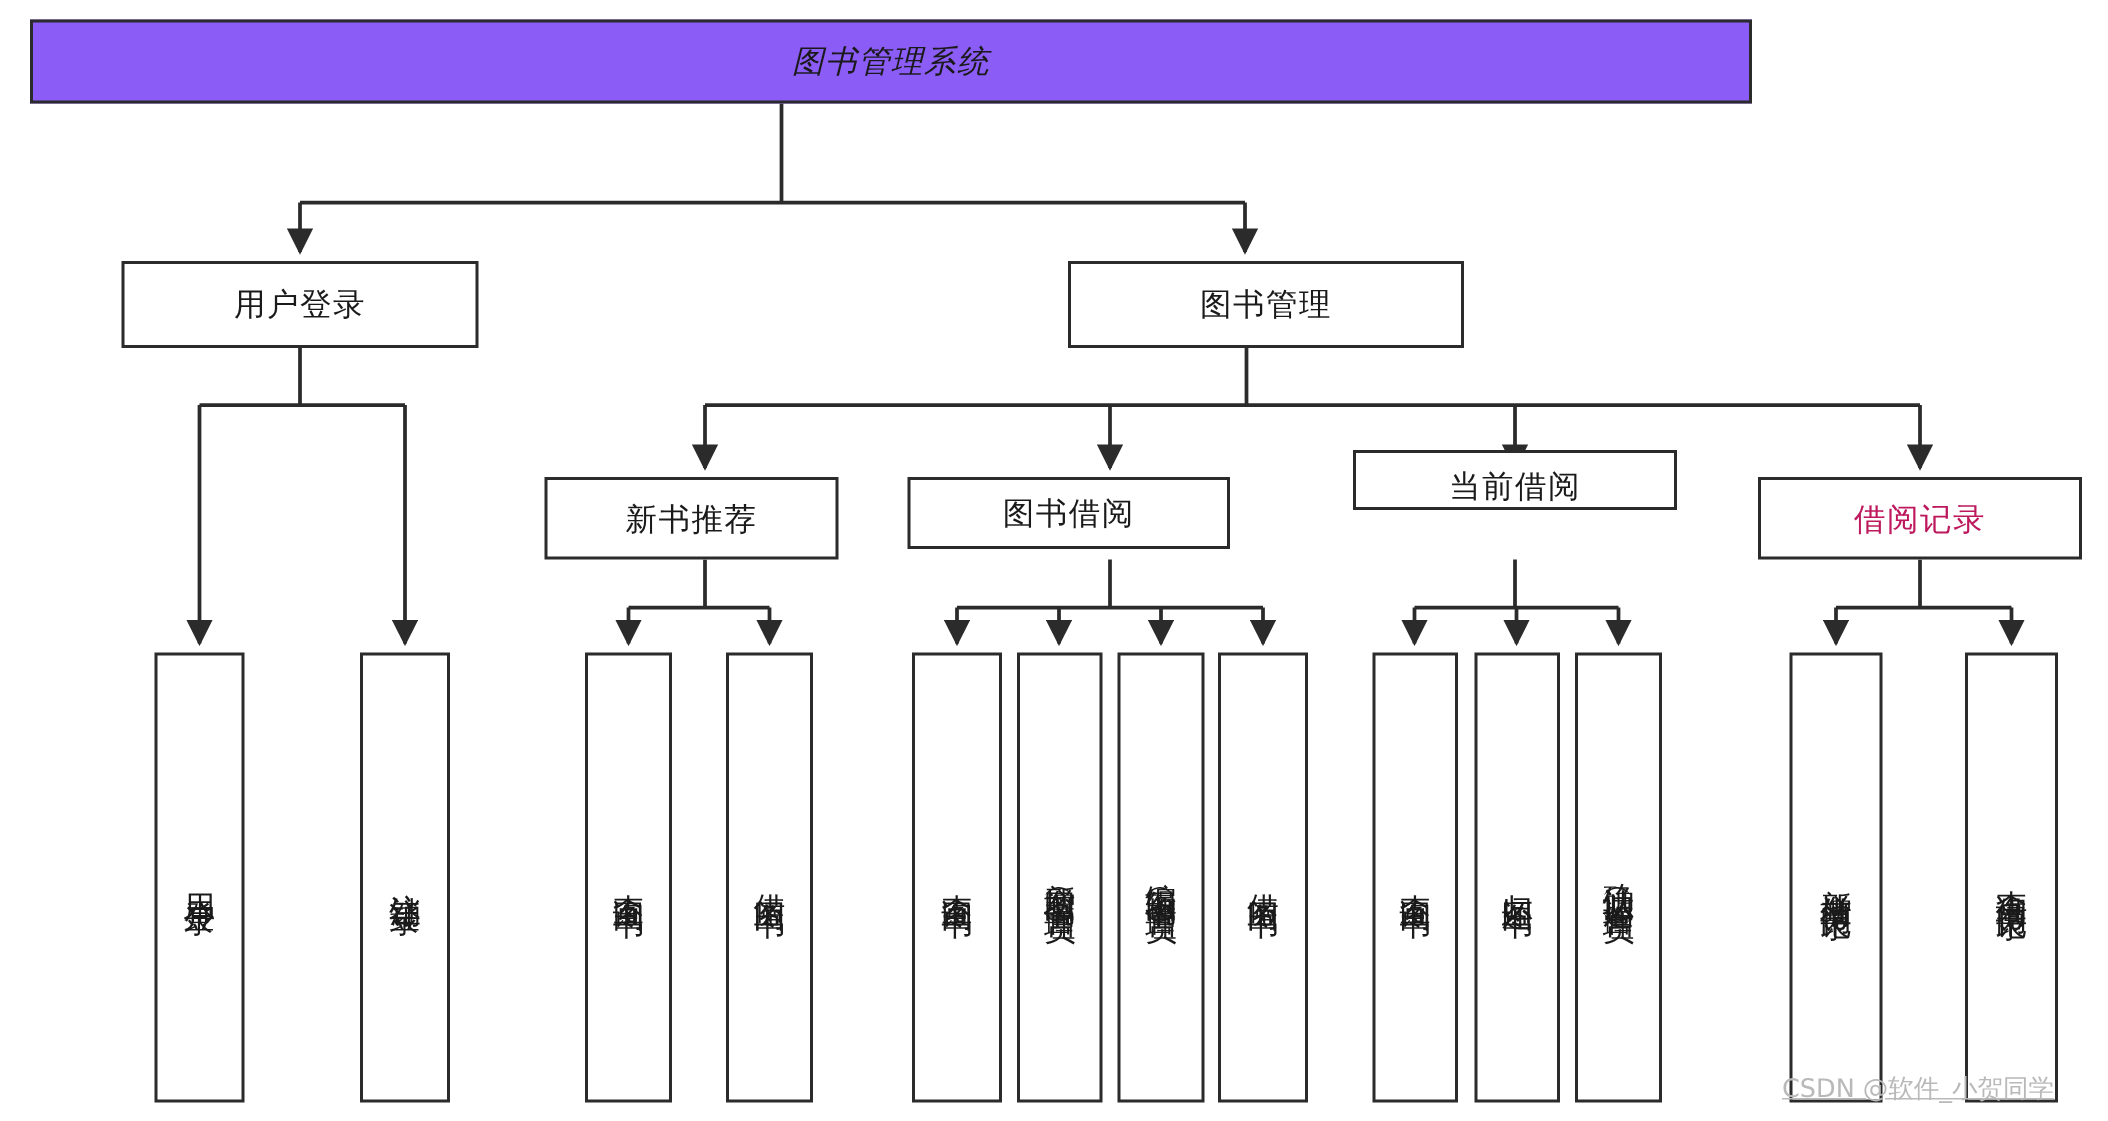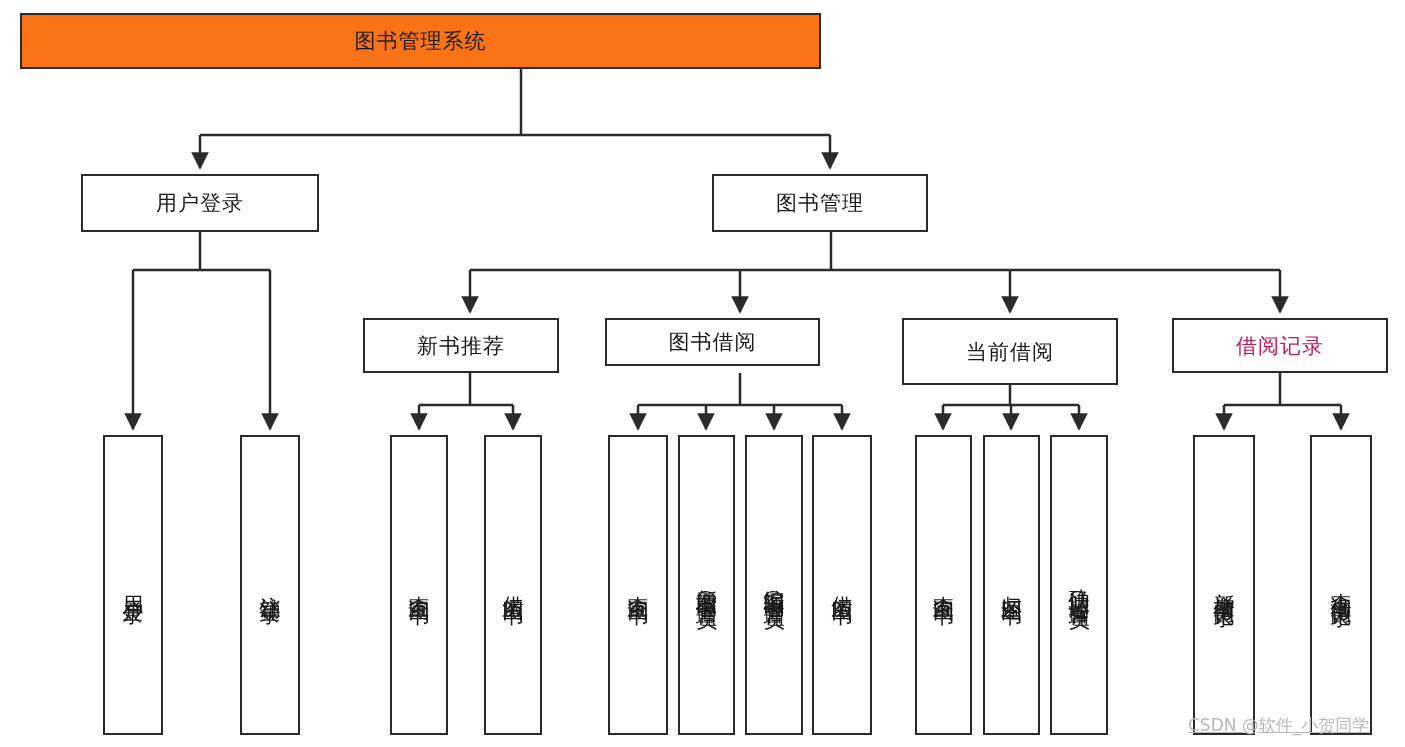--- a/index.html
+++ b/index.html
@@ -109,38 +109,38 @@
       <path d="M 1011 405 L 1011 429" marker-end="url(#arrow)"></path>
       <path d="M 1079 405 L 1079 429" marker-end="url(#arrow)"></path>
 
       <path d="M 1280 373 L 1280 405"></path>
       <path d="M 1224 405 L 1341 405"></path>
       <path d="M 1224 405 L 1224 429" marker-end="url(#arrow)"></path>
       <path d="M 1341 405 L 1341 429" marker-end="url(#arrow)"></path>
     </g>
   </svg>
 
-  <div class="node node-h" style="left: 20px; top: 13px; width: 801px; height: 56px; border-color: rgb(43, 43, 43); background: #f97316; color: rgb(26, 26, 26);">
+  <div class="node node-h" style="left: 20px; top: 13px; width: 1148px; height: 56px; border-color: rgb(43, 43, 43); background: #8b5cf6; color: rgb(26, 26, 26); font-style: italic;">
     <span>图书管理系统</span>
   </div>
 
   <div class="node node-h" style="left: 81px; top: 174px; width: 238px; height: 58px; border-color: rgb(43, 43, 43); background: rgb(255, 255, 255); color: rgb(26, 26, 26);">
     <span>用户登录</span>
   </div>
-  <div class="node node-h" style="left: 712px; top: 174px; width: 216px; height: 58px; border-color: rgb(43, 43, 43); background: rgb(255, 255, 255); color: rgb(26, 26, 26);">
+  <div class="node node-h" style="left: 712px; top: 174px; width: 264px; height: 58px; border-color: rgb(43, 43, 43); background: rgb(255, 255, 255); color: rgb(26, 26, 26);">
     <span>图书管理</span>
   </div>
 
   <div class="node node-h" style="left: 363px; top: 318px; width: 196px; height: 55px; border-color: rgb(43, 43, 43); background: rgb(255, 255, 255); color: rgb(26, 26, 26);">
     <span>新书推荐</span>
   </div>
   <div class="node node-h" style="left: 605px; top: 318px; width: 215px; height: 48px; border-color: rgb(43, 43, 43); background: rgb(255, 255, 255); color: rgb(26, 26, 26);">
     <span>图书借阅</span>
   </div>
-  <div class="node node-h" style="left: 902px; top: 318px; width: 216px; height: 67px; border-color: rgb(43, 43, 43); background: rgb(255, 255, 255); color: rgb(26, 26, 26);">
+  <div class="node node-h" style="left: 902px; top: 300px; width: 216px; height: 40px; border-color: rgb(43, 43, 43); background: rgb(255, 255, 255); color: rgb(26, 26, 26); align-items: flex-end;">
     <span>当前借阅</span>
   </div>
   <div class="node node-h" style="left: 1172px; top: 318px; width: 216px; height: 55px; border-color: rgb(43, 43, 43); background: rgb(255, 255, 255); color: #be185d;">
     <span>借阅记录</span>
   </div>
 
   <div class="node node-v" style="left: 103px; top: 435px; width: 60px; height: 300px; border-color: rgb(43, 43, 43); background: rgb(255, 255, 255); color: rgb(26, 26, 26);">
     <span class="vtext">用户登录</span>
   </div>
   <div class="node node-v" style="left: 240px; top: 435px; width: 60px; height: 300px; border-color: rgb(43, 43, 43); background: rgb(255, 255, 255); color: rgb(26, 26, 26);">

